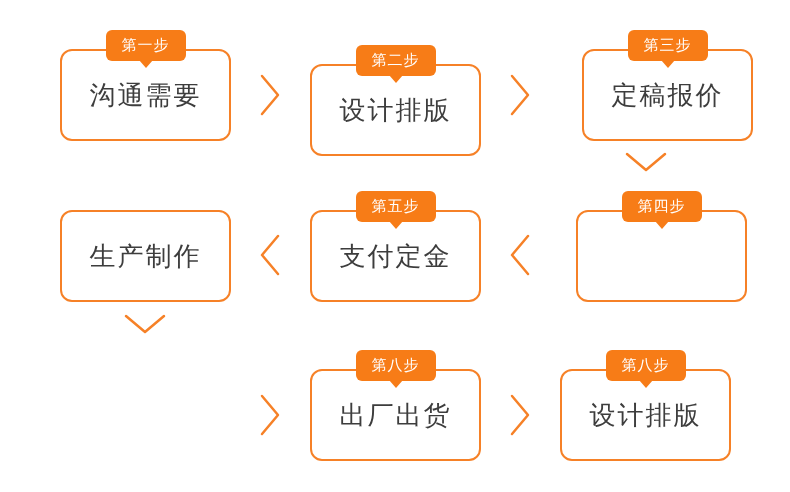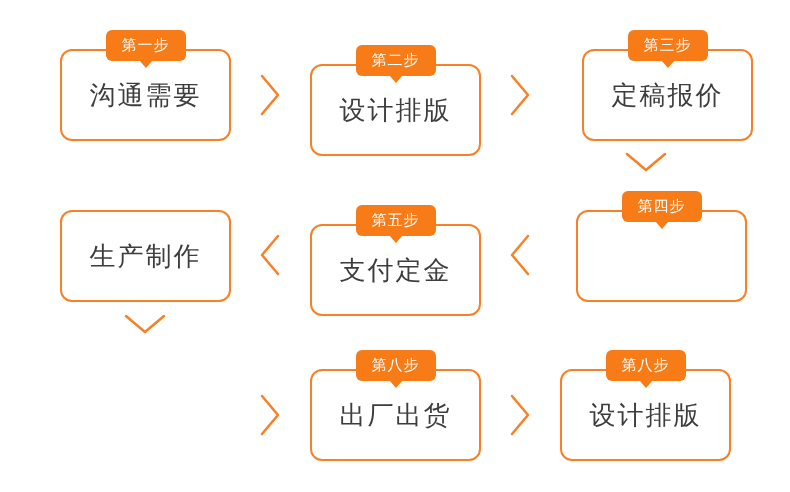--- a/index.html
+++ b/index.html
@@ -140,21 +140,21 @@
       <span class="badge-pointer"></span>
     </div>
   </div>
 
   <div class="arrow" style="left:509px; top:233px;">
     <svg width="22" height="44" viewBox="0 0 22 44">
         <polyline points="19,3 3,22 19,41"></polyline>
       </svg>
   </div>
 
-  <div class="step" style="left:310px; top:224px;">
+  <div class="step" style="left:310px; top:210px;">
     <div class="badge">
       <span class="badge-text">第五步</span>
       <span class="badge-pointer"></span>
     </div>
     <div class="label">支付定金</div>
   </div>
 
   <div class="arrow" style="left:259px; top:233px;">
     <svg width="22" height="44" viewBox="0 0 22 44">
         <polyline points="19,3 3,22 19,41"></polyline>

